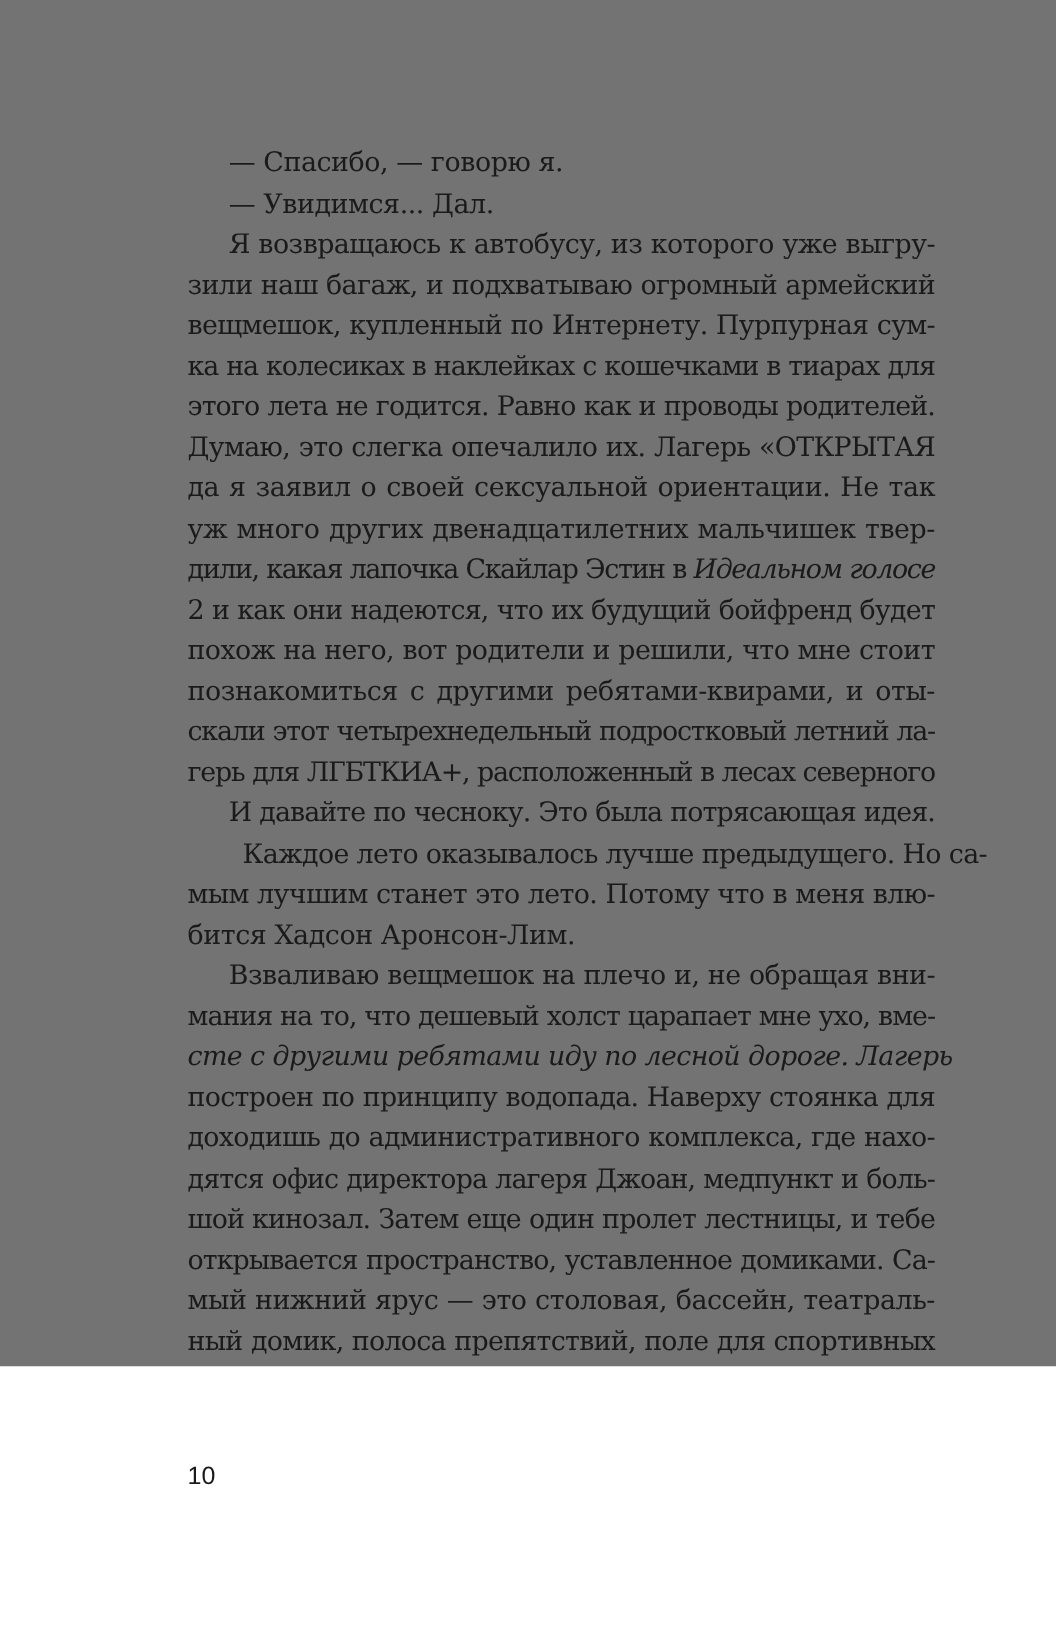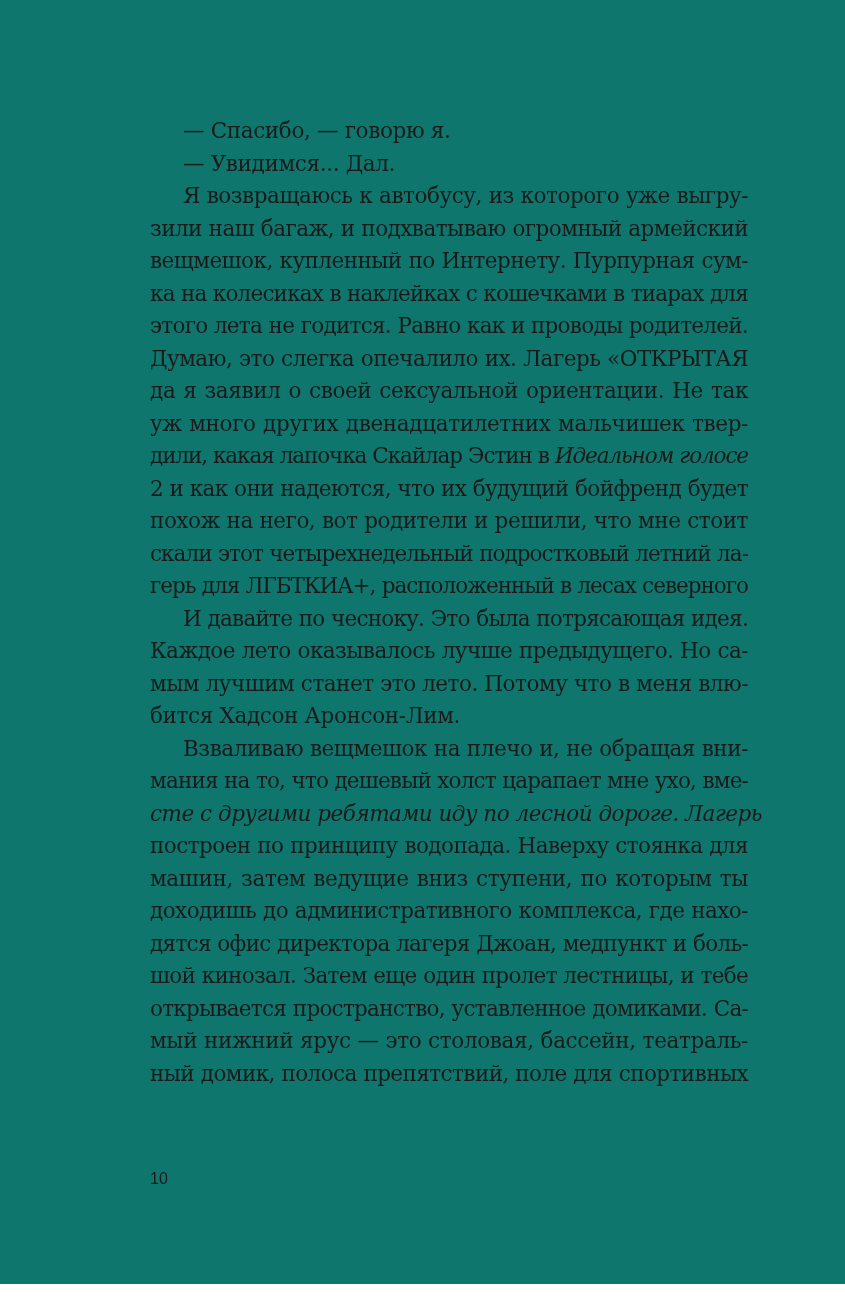--- a/index.html
+++ b/index.html
@@ -10,22 +10,22 @@
     body {
       width: 845px;
       height: 1312px;
       position: relative;
       overflow: hidden;
     }
     .page {
       position: absolute;
       left: 0; top: 0;
       width: 845px;
-      height: 1284px;
-      background: #0f766e;
+      height: 1093px;
+      background: #737373;
     }
     .text-block {
       position: absolute;
       left: 150px;
       top: 115px;
       width: 598px;
       color: #1a1a1a;
       font-family: "DejaVu Serif", "Liberation Serif", serif;
       font-size: 21.5px;
       letter-spacing: -0.35px;
@@ -45,21 +45,21 @@
       text-align-last: left;
     }
     .line i {
       font-style: italic;
     }
     .page-number {
       position: absolute;
       left: 150px;
       top: 1170px;
       font-family: "Liberation Sans", sans-serif;
-      font-size: 16px;
+      font-size: 20px;
       color: #1a1a1a;
     }
   </style>
 </head>
 <body>
 
 <div class="page">
   <div class="text-block" id="text-block">
       <div class="line indent last"><span>— Спасибо, — говорю я.</span></div>
       <div class="line indent last"><span>— Увидимся... Дал.</span></div>
@@ -67,31 +67,31 @@
       <div class="line" style="letter-spacing: -0.531185px;"><span>зили наш багаж, и подхватываю огромный армейский</span></div>
       <div class="line" style="letter-spacing: -0.529232px;"><span>вещмешок, купленный по Интернету. Пурпурная сум-</span></div>
       <div class="line" style="letter-spacing: -0.803546px;"><span>ка на колесиках в наклейках с кошечками в тиарах для</span></div>
       <div class="line" style="letter-spacing: -0.721344px;"><span>этого лета не годится. Равно как и проводы родителей.</span></div>
       <div class="line" style="letter-spacing: -0.498958px;"><span>Думаю, это слегка опечалило их. Лагерь «ОТКРЫТАЯ</span></div>
       <div class="line"><span>да я заявил о своей сексуальной ориентации. Не так</span></div>
       <div class="line"><span>уж много других двенадцатилетних мальчишек твер-</span></div>
       <div class="line" style="letter-spacing: -1.09621px;"><span>дили, какая лапочка Скайлар Эстин в </span><i>Идеальном голосе</i></div>
       <div class="line" style="letter-spacing: -0.62212px;"><span>2 и как они надеются, что их будущий бойфренд будет</span></div>
       <div class="line" style="letter-spacing: -0.453922px;"><span>похож на него, вот родители и решили, что мне стоит</span></div>
+      <div class="line"><span>познакомиться с другими ребятами-квирами, и оты-</span></div>
       <div class="line" style="letter-spacing: -0.952696px;"><span>скали этот четырехнедельный подростковый летний ла-</span></div>
       <div class="line" style="letter-spacing: -0.993437px;"><span>герь для ЛГБТКИА+, расположенный в лесах северного</span></div>
       <div class="line indent" style="letter-spacing: -0.735938px;"><span>И давайте по чесноку. Это была потрясающая идея.</span></div>
-      <div class="line" style="letter-spacing: -0.530421px;"><span>Каждое лето оказывалось лучше предыдущего. Но са-</span></div>
+      <div class="line" style="letter-spacing: -0.530421px; margin-left: 44px;"><span>Каждое лето оказывалось лучше предыдущего. Но са-</span></div>
       <div class="line" style="letter-spacing: -0.498437px;"><span>мым лучшим станет это лето. Потому что в меня влю-</span></div>
       <div class="line last"><span>бится Хадсон Аронсон-Лим.</span></div>
       <div class="line indent" style="letter-spacing: -0.433967px;"><span>Взваливаю вещмешок на плечо и, не обращая вни-</span></div>
       <div class="line" style="letter-spacing: -0.808019px;"><span>мания на то, что дешевый холст царапает мне ухо, вме-</span></div>
       <div class="line" style="letter-spacing: -0.479044px; font-style: italic;"><span>сте с другими ребятами иду по лесной дороге. Лагерь</span></div>
       <div class="line" style="letter-spacing: -0.546875px;"><span>построен по принципу водопада. Наверху стоянка для</span></div>
-      <div class="line"><span>машин, затем ведущие вниз ступени, по которым ты</span></div>
       <div class="line" style="letter-spacing: -0.5425px;"><span>доходишь до административного комплекса, где нахо-</span></div>
       <div class="line" style="letter-spacing: -0.703922px;"><span>дятся офис директора лагеря Джоан, медпункт и боль-</span></div>
       <div class="line" style="letter-spacing: -0.68799px;"><span>шой кинозал. Затем еще один пролет лестницы, и тебе</span></div>
       <div class="line" style="letter-spacing: -0.745588px;"><span>открывается пространство, уставленное домиками. Са-</span></div>
       <div class="line"><span>мый нижний ярус — это столовая, бассейн, театраль-</span></div>
       <div class="line" style="letter-spacing: -0.575px;"><span>ный домик, полоса препятствий, поле для спортивных</span></div>
     </div>
   <div class="page-number">10</div>
 </div>
 

